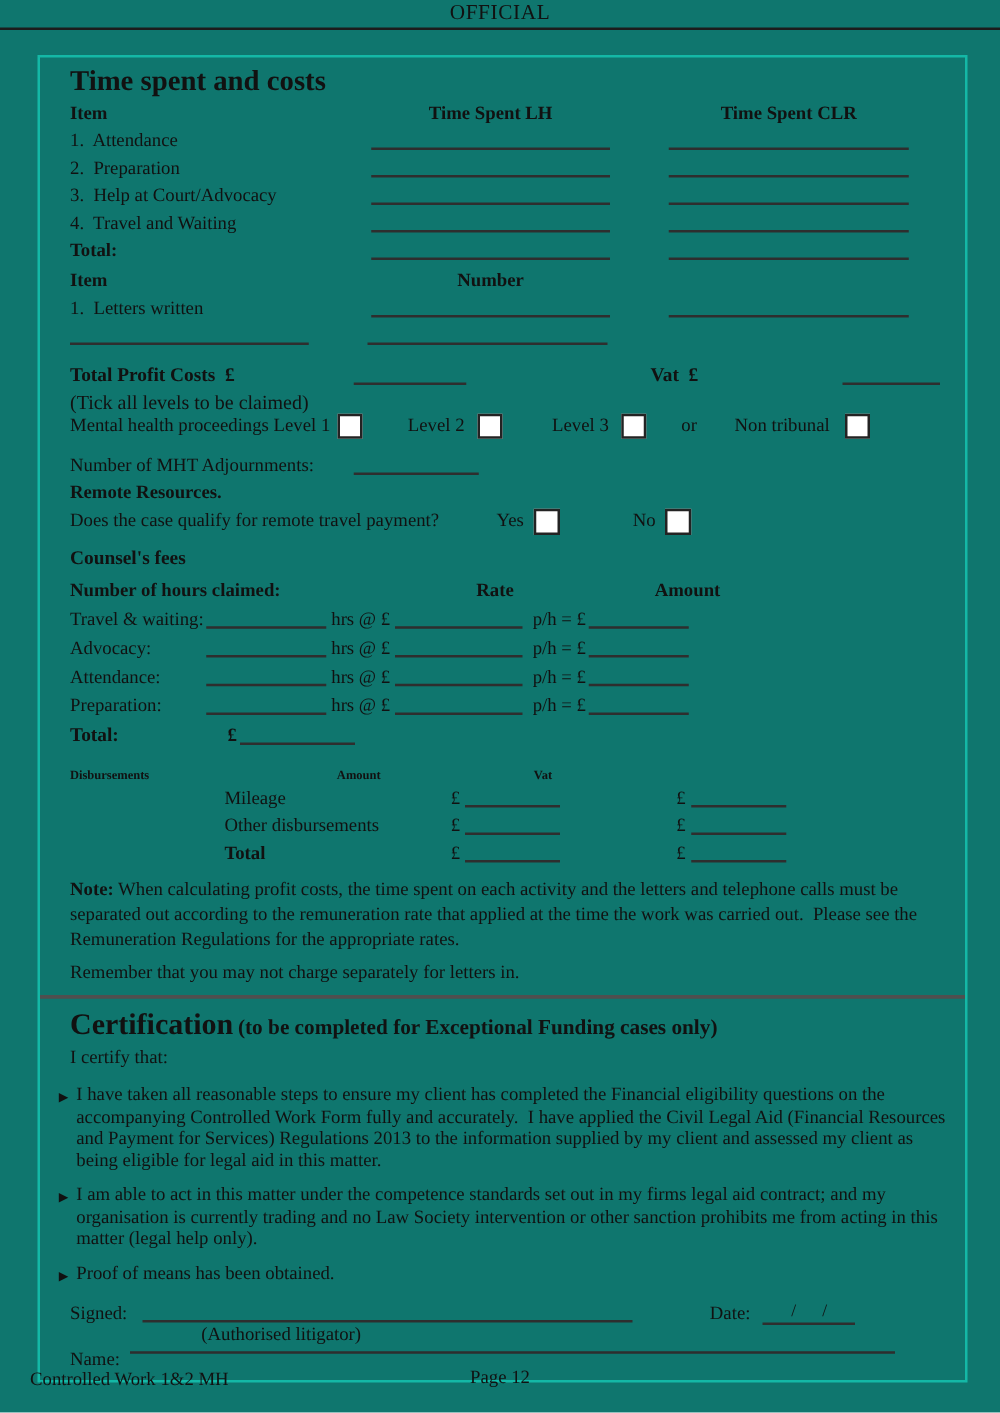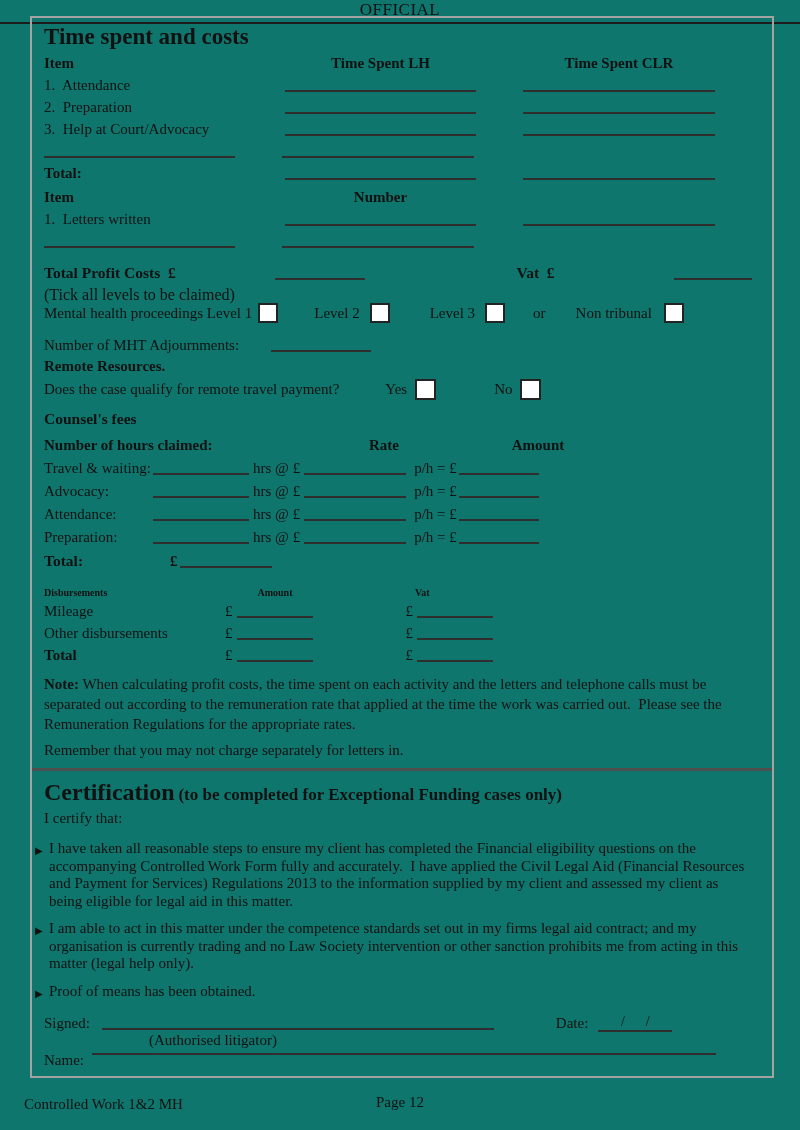--- a/index.html
+++ b/index.html
@@ -2,22 +2,22 @@
 <html><head>
 <meta charset="utf-8">
 <style>
   html,body{margin:0;padding:0;background:#fff;}
   .page{position:relative;width:800px;height:1130px;background:#0f766e;color:#111;
         font-family:Liberation Serif, serif;font-size:15px;overflow:hidden;}
   
   .official{position:absolute;top:0;left:0;width:800px;height:22px;border-bottom:2px solid #1c1c1c;
             text-align:center;font-size:17px;letter-spacing:.5px;}
   
-  .box{position:absolute;left:30px;top:16px;width:744px;height:1062px;border:2px solid #a3a3a3;
-       box-sizing:border-box;padding:4px 20px 0 12px;overflow:hidden;}
+  .box{position:absolute;left:30px;top:44px;width:744px;height:1062px;border:2px solid #14b8a6;
+       box-sizing:border-box;padding:4px 20px 0 24px;overflow:hidden;}
   .title{font-size:23px;font-weight:700;line-height:26px;margin-top:2px;}
   b{font-weight:700;}
   
   .ln{display:inline-block;border-bottom:2px solid #2e2e2e;height:1px;margin-bottom:2px;}
   
   .trow{display:flex;align-items:flex-end;height:22px;}
   .lblcol{width:241px;}
   .f1{width:191px;}
   .spcol{width:47px;}
   .f2{width:192px;}
@@ -50,21 +50,21 @@
   .cf2{width:102px;}
   .cph{margin-left:8px;margin-right:2px;}
   .cf3{width:80px;}
   .ctotal{display:flex;align-items:flex-end;height:24px;}
   .ctotal .clbl2{width:100px;font-weight:700;font-size:15.5px;}
   
   .dhead{display:flex;height:20px;margin-top:8px;font-weight:700;font-size:10px;align-items:flex-end;}
   .dhead .dlbl{width:181px;}
   .dhead .damount{width:90px;margin-left:5px;text-align:center;}
   .dhead .dvat{width:60px;margin-left:95px;}
-  .drow{display:flex;align-items:flex-end;height:22px;}
+  .drow{display:flex;align-items:flex-end;height:22px;justify-content:center;}
   .drow .dlbl{width:181px;}
   .df{width:76px;margin-left:4px;}
   .dp2{margin-left:93px;}
   .dtotal .dlbl{font-weight:700;}
   
   .note{margin-top:10px;width:705px;line-height:20px;}
   .remember{margin-top:8px;height:18px;}
   
   .divider{border-top:3px solid #4f4f4f;margin:8px -20px 0 -24px;}
   .cert-title{margin-top:6px;line-height:30px;}
@@ -117,20 +117,21 @@
       <span class="spcol"></span>
       <span class="ln f2"></span>
     </div>
     <div class="trow">
       <span class="lblcol">3.&nbsp; Help at Court/Advocacy</span>
       <span class="ln f1"></span>
       <span class="spcol"></span>
       <span class="ln f2"></span>
     </div>
     <div class="trow">
+      <span class="lblcol">4.&nbsp; Travel and Waiting</span>
       <span class="ln f1"></span>
       <span class="spcol"></span>
       <span class="ln f2"></span>
     </div>
     <div class="trow">
       <span class="lblcol" style="font-weight:700">Total:</span>
       <span class="ln f1"></span>
       <span class="spcol"></span>
       <span class="ln f2"></span>
     </div>

